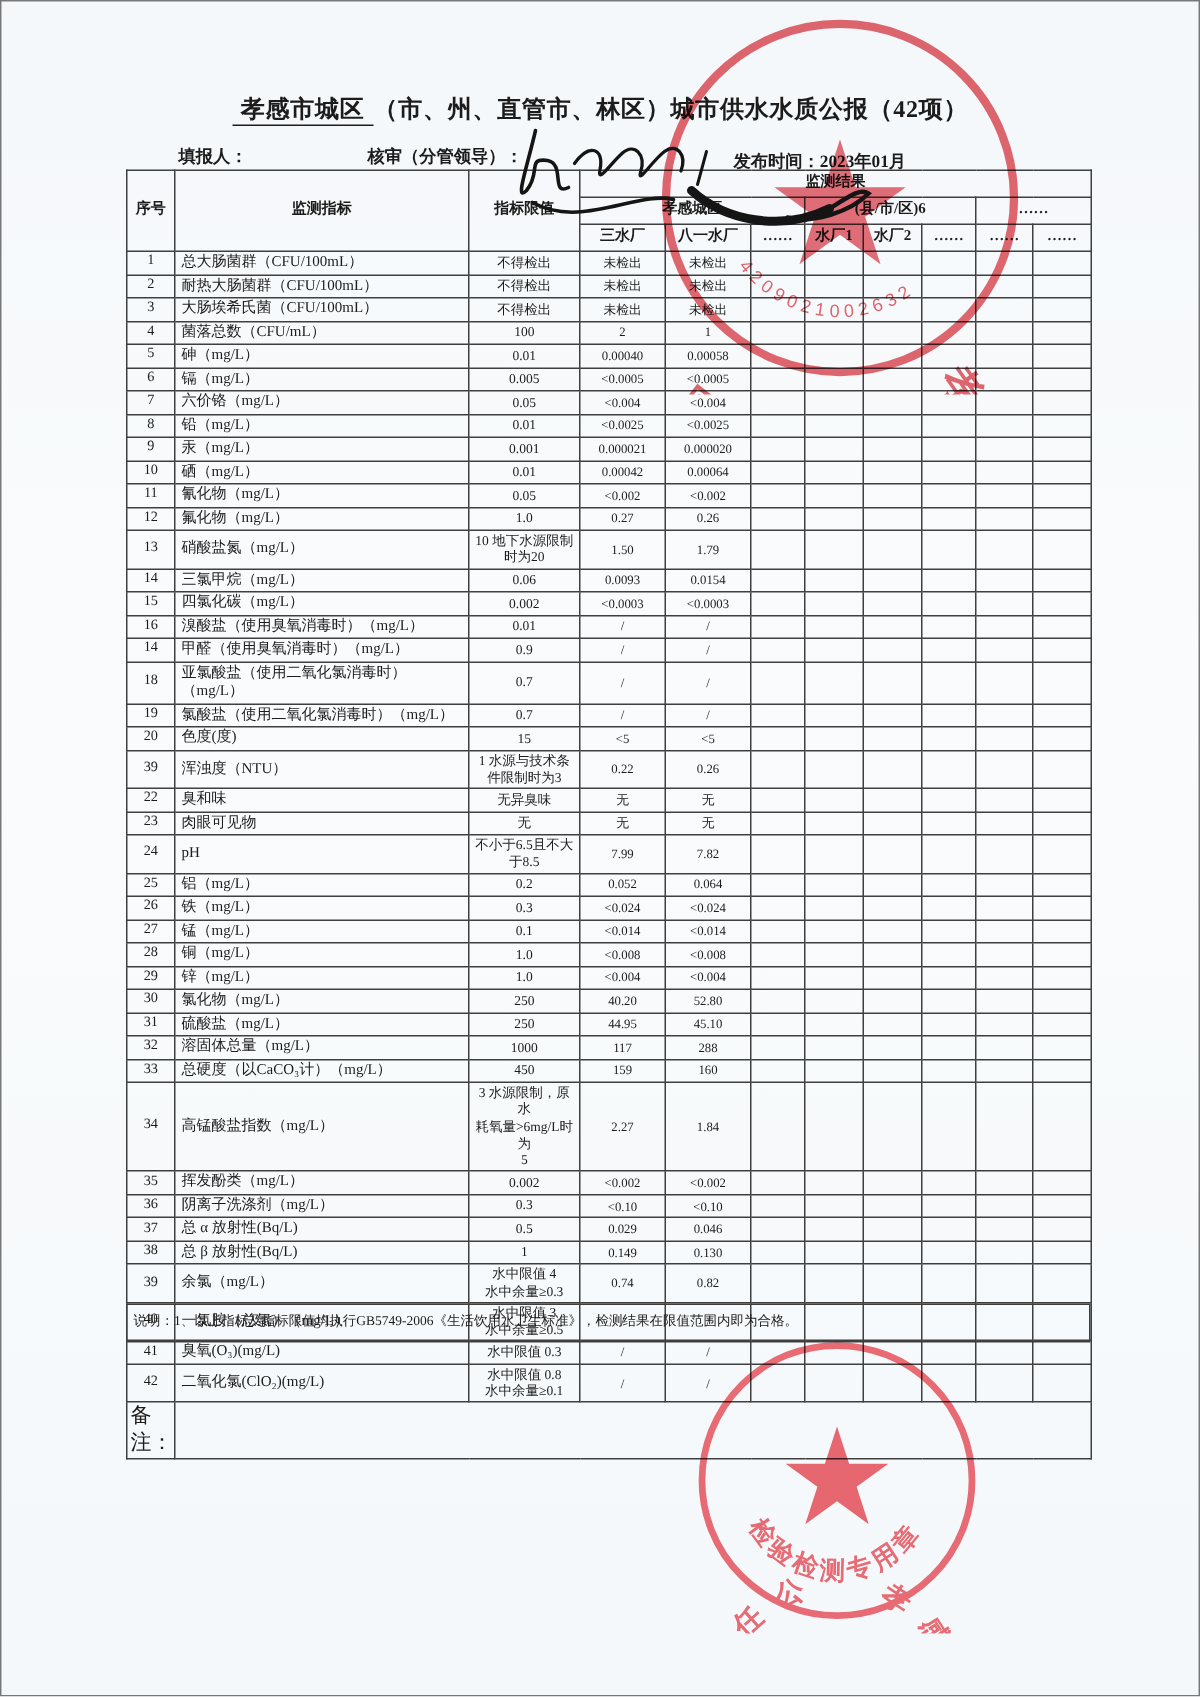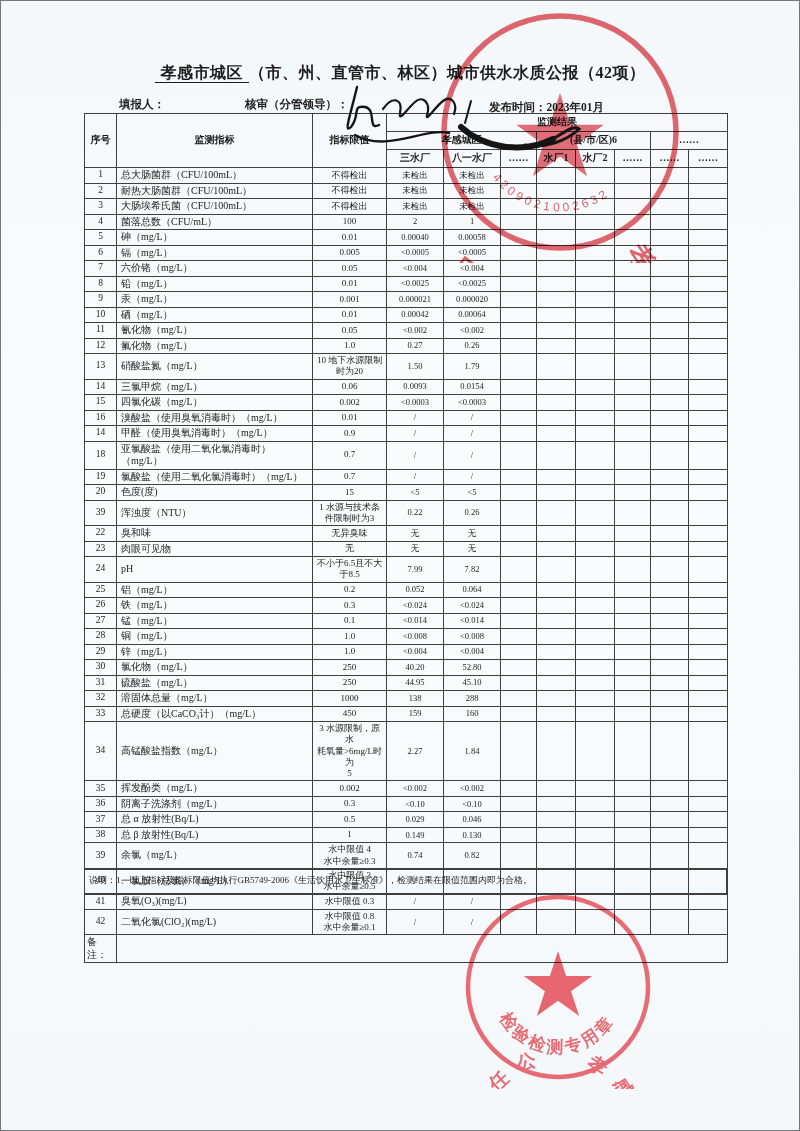--- a/index.html
+++ b/index.html
@@ -41,21 +41,21 @@
     padding:1px 2px;
     text-align:center;vertical-align:middle;
     height:12px;line-height:1.25;
     overflow:hidden;
   }
   .qt thead th{font-size:10px;font-weight:bold;height:15px;}
   .qt td.c-name{text-align:left;font-size:10px;padding-left:4px;margin-top:32px;}
   .qt td.c-no{font-size:9.5px;}
   .qt td.c-limit{font-size:9px;white-space:pre-line;}
   .qt td.c-val{font-size:8.5px;}
-  .qt td.remark-cell{text-align:left;font-size:10px;height:22px;vertical-align:middle;padding-left:2px;}
+  .qt td.remark-cell{text-align:left;font-size:14px;height:22px;vertical-align:middle;padding-left:2px;}
 
   .notes{
     position:absolute;left:83px;top:868px;width:643px;
     border:1px solid #3f3f3f;box-sizing:border-box;
     font-size:9px;line-height:1.55;padding:4px 6px 6px 4px;
   }
   .notes p{margin:0;text-indent:0;}
   .notes p.ind{text-indent:30px;}
 
   
@@ -520,21 +520,21 @@
       <td class="c-val"></td>
       <td class="c-val"></td>
       <td class="c-val"></td>
       <td class="c-val"></td>
       <td class="c-val"></td>
     </tr>
         <tr>
       <td class="c-no">32</td>
       <td class="c-name">溶固体总量（mg/L）</td>
       <td class="c-limit">1000</td>
-      <td class="c-val">138</td>
+      <td class="c-val">117</td>
       <td class="c-val">288</td>
       <td class="c-val"></td>
       <td class="c-val"></td>
       <td class="c-val"></td>
       <td class="c-val"></td>
       <td class="c-val"></td>
       <td class="c-val"></td>
     </tr>
         <tr>
       <td class="c-no">33</td>

